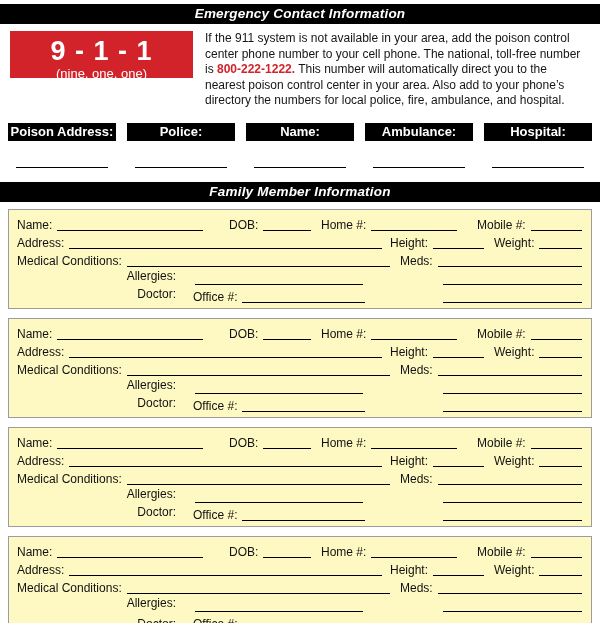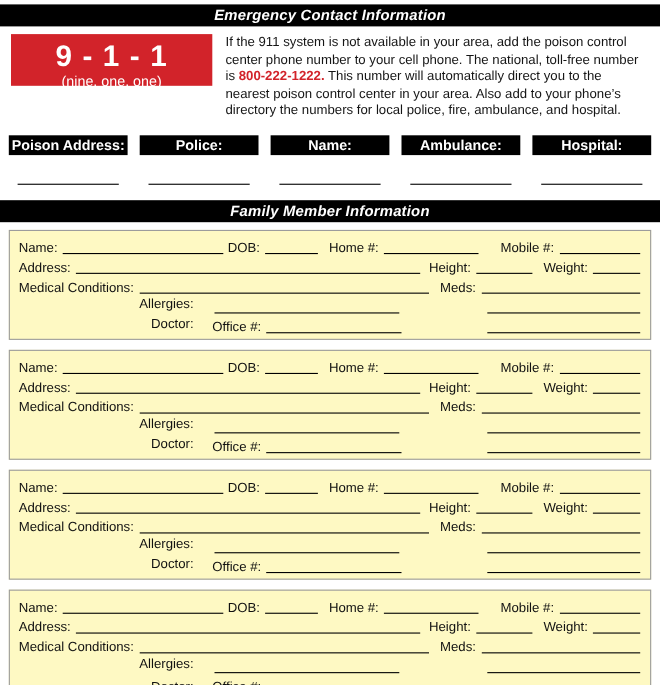--- a/index.html
+++ b/index.html
@@ -57,21 +57,21 @@
     margin:0 8px 9px;border:1px solid var(--block-border);
     padding:5px 9px 3px 8px;background:#fef9c3;
   }
   .mrow{display:flex;align-items:flex-end;height:18px;font-size:12px;}
   .lbl{white-space:nowrap;padding-right:5px;line-height:15px;color:#111;}
   .seg{display:flex;align-items:flex-end;}
   .seg .line{flex:1;}
   .line{border-bottom:1.3px solid #000;margin-bottom:2px;height:0;}
 
   .seg-name{width:186px;}
-  .seg-dob{width:82px;margin-left:4px;text-align:center;}
+  .seg-dob{width:82px;margin-left:26px;text-align:center;}
   .seg-home{width:136px;margin-left:10px;}
   .seg-mobile{flex:1;margin-left:20px;}
   .seg-address{flex:1;}
   .seg-height{width:94px;margin-left:8px;}
   .seg-weight{width:88px;margin-left:10px;text-align:right;}
   .seg-medical{flex:1;}
   .seg-meds{width:182px;margin-left:10px;}
   .seg-allergies{width:164px;flex-direction:column;}
   .line-mid{width:168px;margin-left:14px;}
   .line-right{width:139px;margin-left:auto;}

